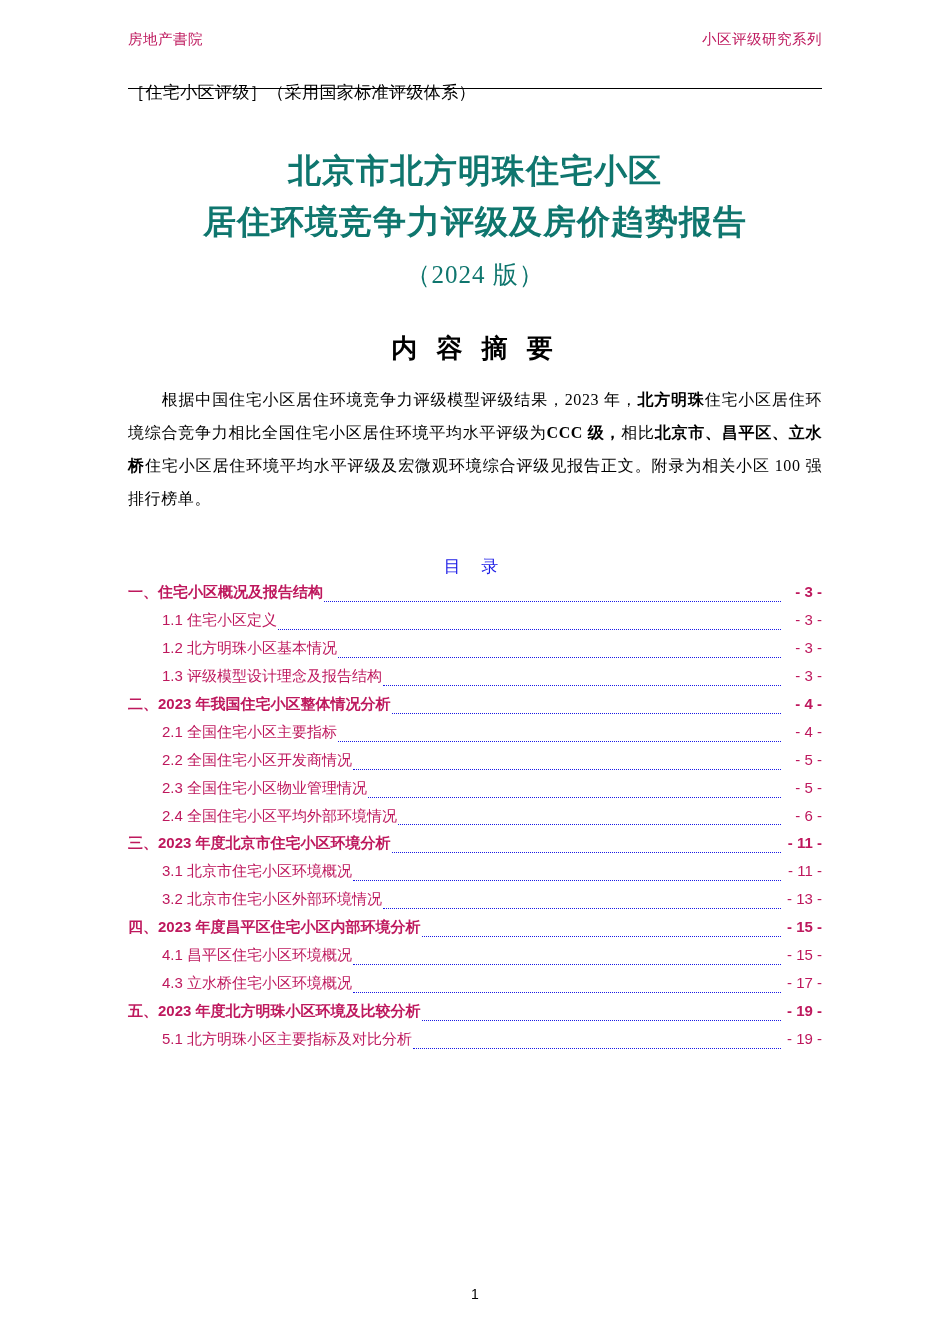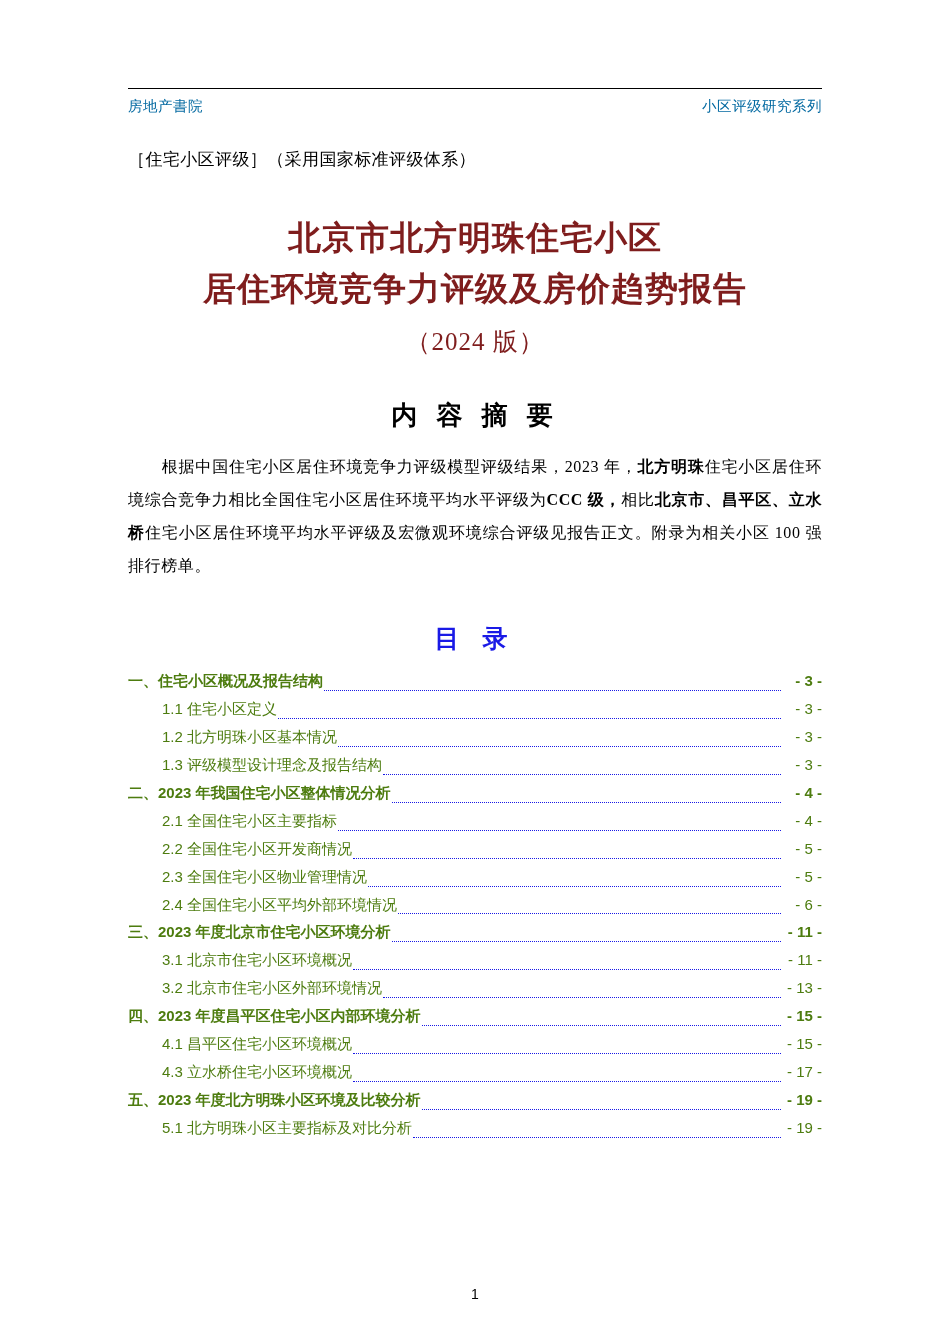--- a/index.html
+++ b/index.html
@@ -18,48 +18,48 @@
   .page {
     position: relative;
     width: 950px;
     height: 1344px;
     box-sizing: border-box;
     padding: 0 128px;
   }
   
   .header {
     position: relative;
-    padding-top: 97px;
+    padding-top: 30px;
     display: flex;
     justify-content: space-between;
     align-items: flex-end;
     font-family: "Liberation Sans", "DejaVu Sans", sans-serif;
     font-size: 14.5px;
-    color: #0369a1;
+    color: #be185d;
     letter-spacing: 0.5px;
   }
   .header-rule {
     position: absolute;
     left: 128px;
     right: 128px;
     top: 88px;
     border-top: 1.6px solid #000;
   }
   
   .doc-label {
     margin-top: 32px;
     font-family: "Liberation Sans", "DejaVu Sans", sans-serif;
     font-size: 17px;
     letter-spacing: 0.4px;
   }
   
   .title-block {
     margin-top: 42px;
     text-align: center;
-    color: #7f1d1d;
+    color: #0f766e;
   }
   .title-line {
     font-family: "Liberation Serif", "DejaVu Serif", serif;
     font-weight: bold;
     font-size: 33px;
     letter-spacing: 1px;
     line-height: 1.55;
   }
   .title-version {
     margin-top: 10px;
@@ -89,29 +89,28 @@
     width: 2.1em;
   }
   .summary-body b {
     font-weight: bold;
   }
   
   .toc-heading {
     margin-top: 40px;
     text-align: center;
     font-family: "Liberation Sans", "DejaVu Sans", sans-serif;
-    font-weight: bold;
-    font-size: 25px;
+    font-weight: normal;
+    font-size: 17px;
     letter-spacing: 8px;
     color: #1a1ae6;
   }
   .toc {
-    margin-top: 12px;
-    font-family: "Liberation Sans", "DejaVu Sans", sans-serif;
-    color: #4d7c0f;
+    font-family: "Liberation Sans", "DejaVu Sans", sans-serif;
+    color: #be185d;
     font-size: 15px;
   }
   .toc-entry {
     display: flex;
     align-items: flex-end;
     line-height: 1.86;
     white-space: nowrap;
   }
   .toc-entry.level1 {
     font-weight: bold;

